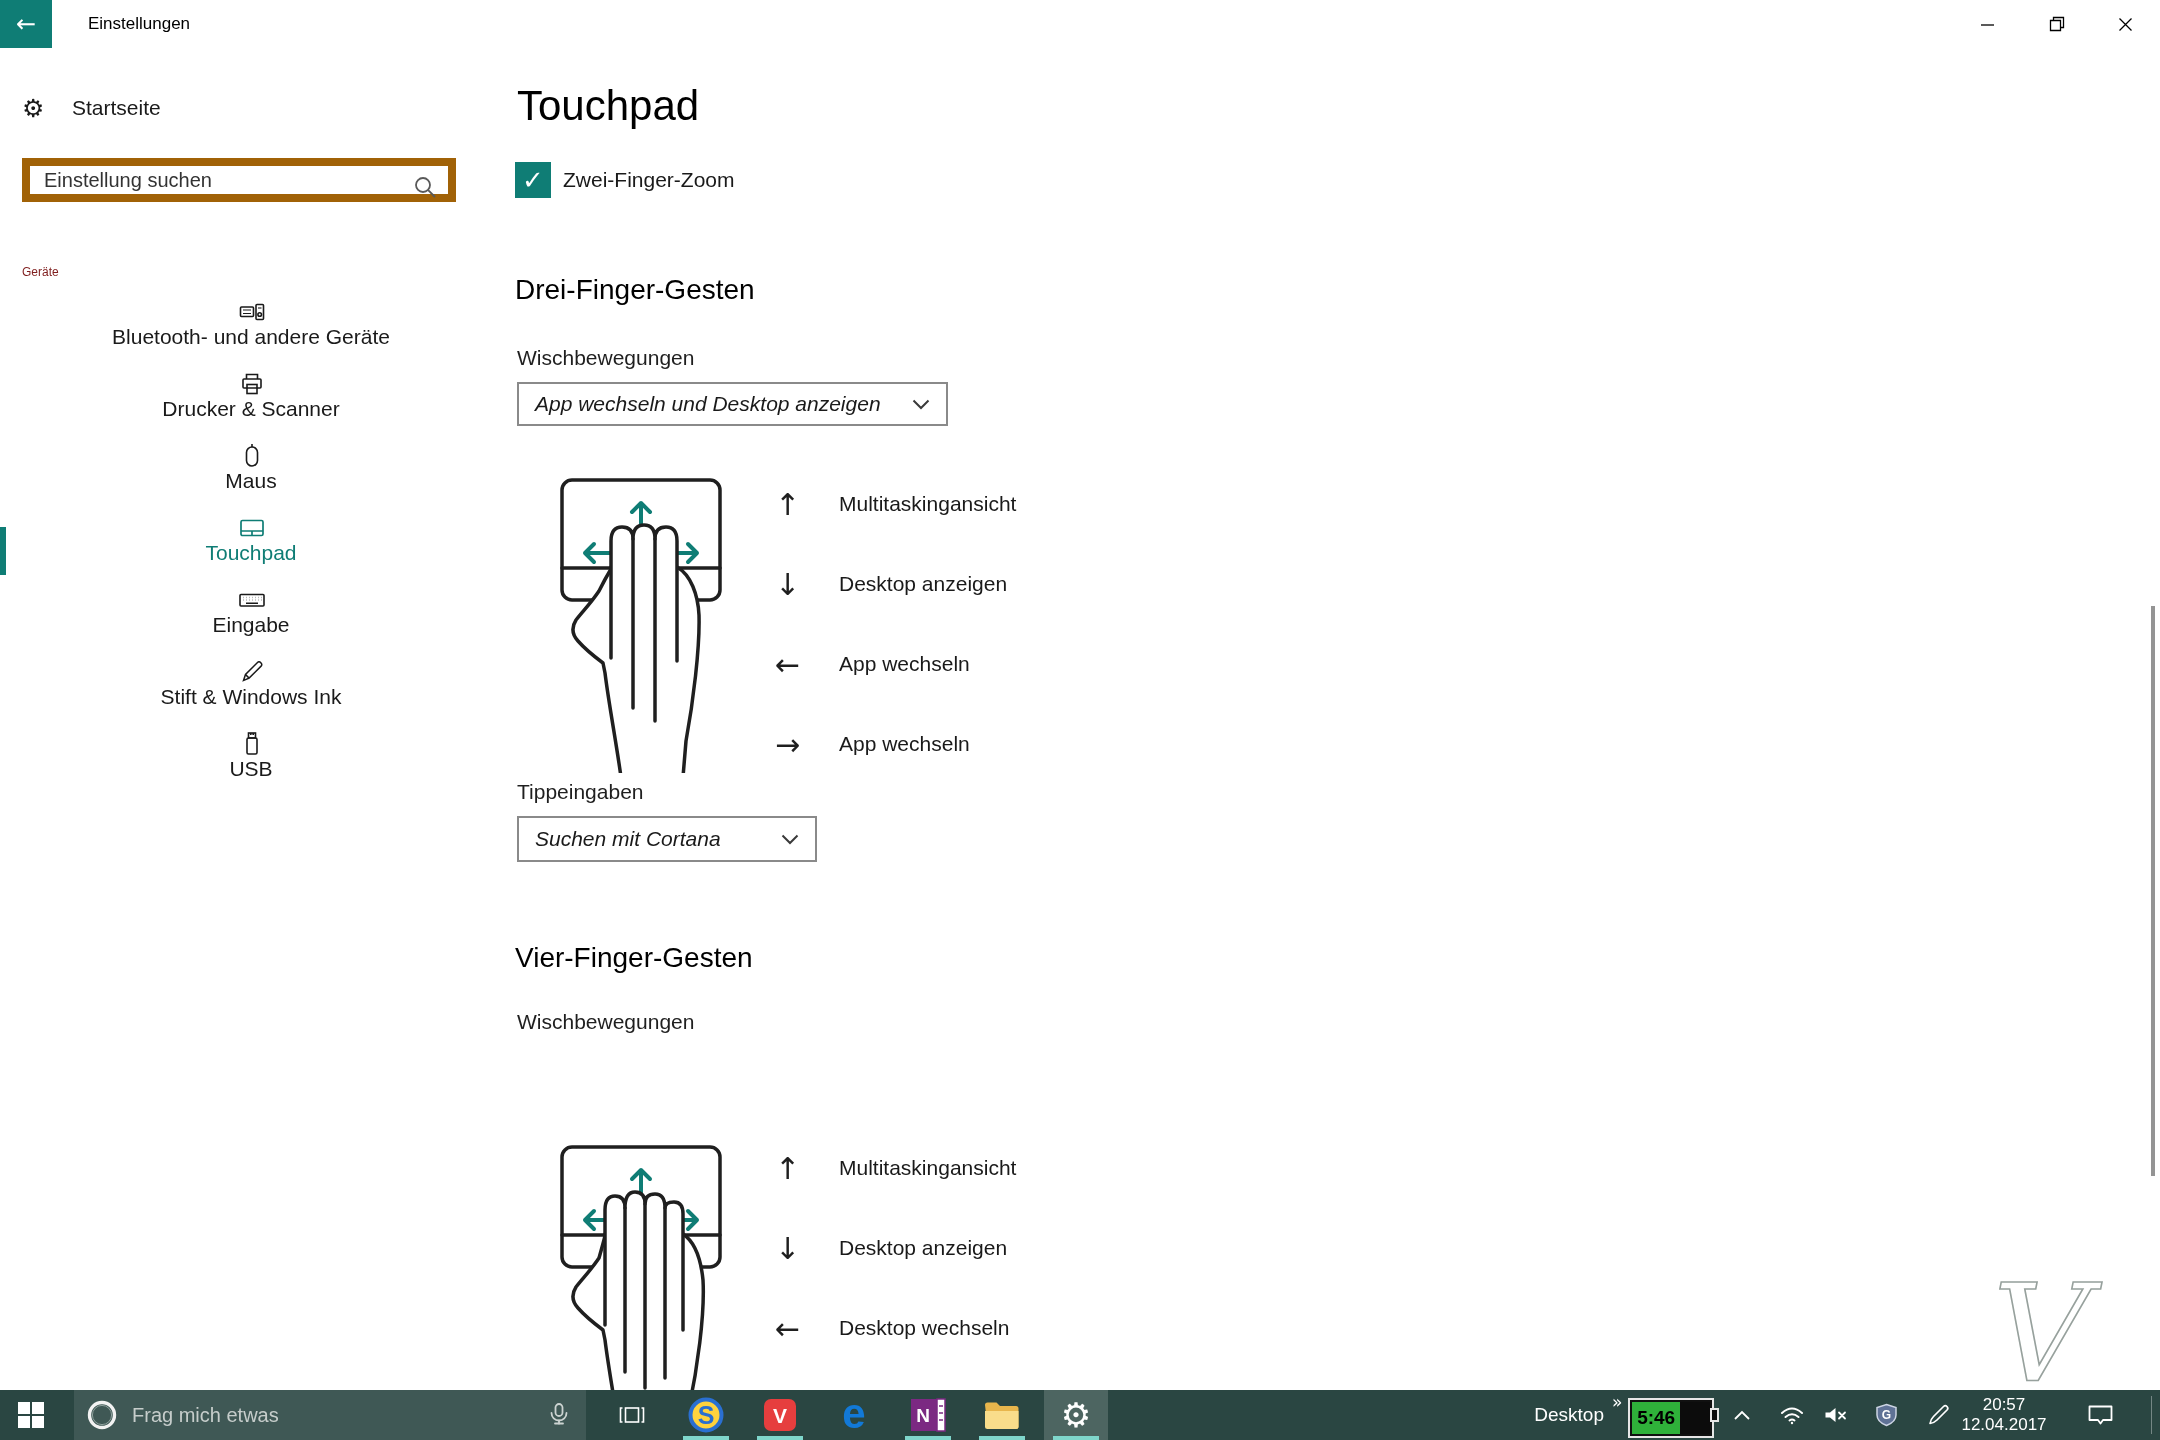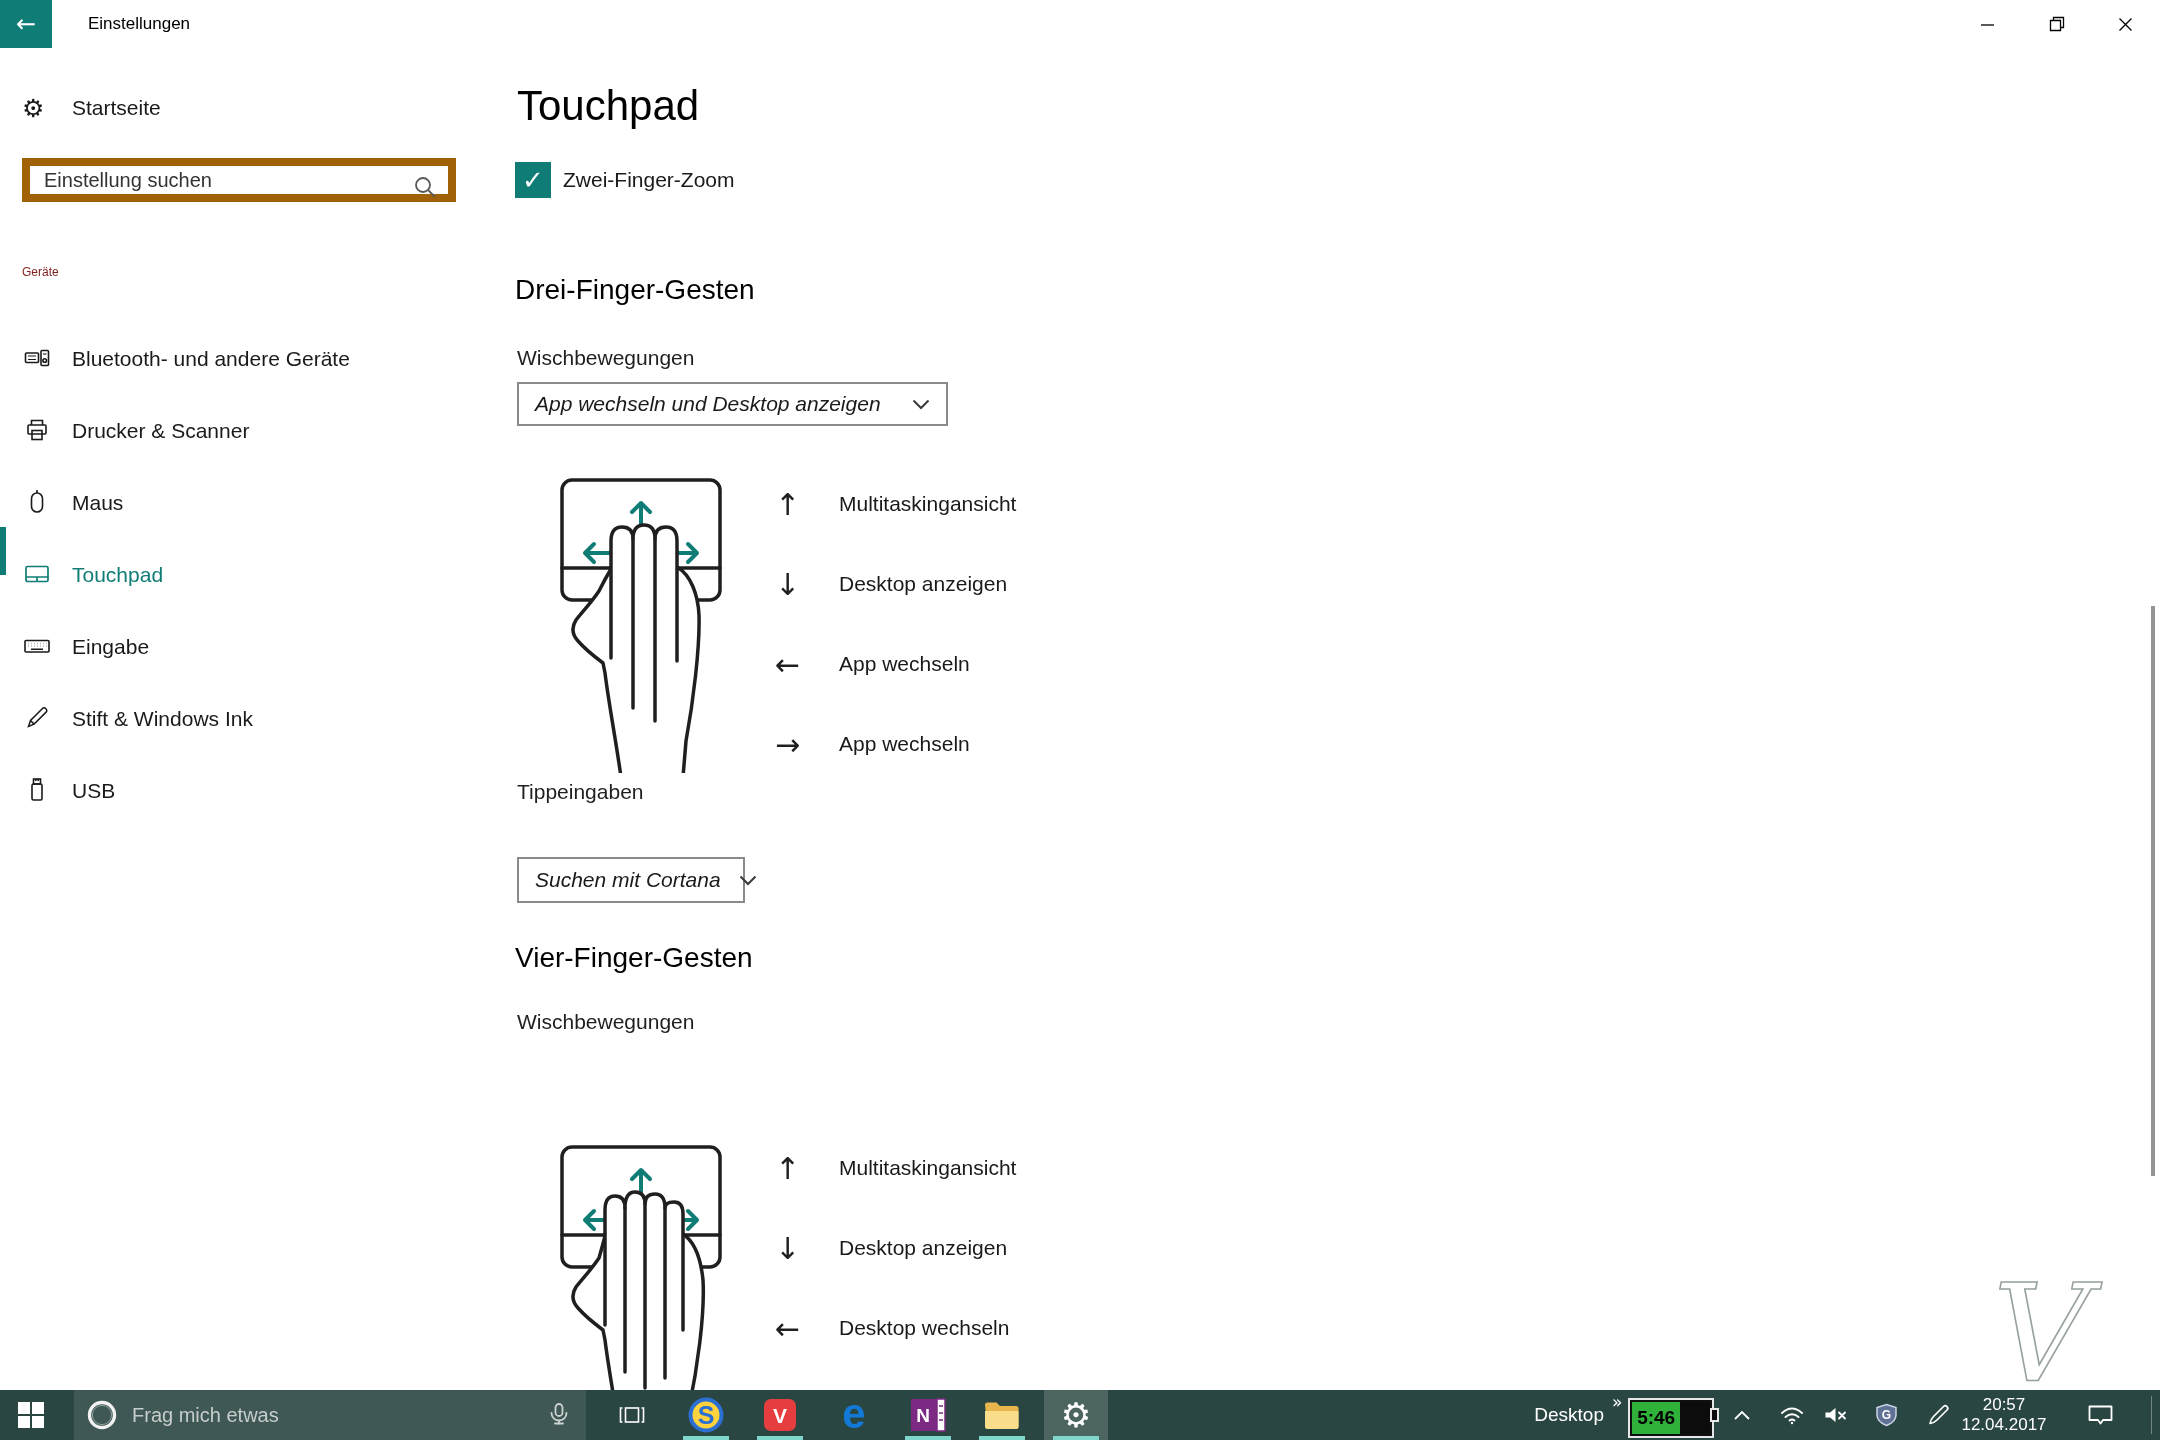--- a/index.html
+++ b/index.html
@@ -17,21 +17,21 @@
   
   .home-row { position:absolute; left:0; top:84px; width:480px; height:48px; display:flex; align-items:center; }
   .home-row .gear-glyph { margin-left:22px; font-size:25px; color:#1a1a1a; width:30px; font-family:"DejaVu Sans",sans-serif; }
   .home-row .home-label { margin-left:20px; font-size:21px; }
   .searchbox { position:absolute; left:22px; top:158px; width:434px; height:44px; border:8px solid #a16207; background:#fff; }
   .searchbox input { width:100%; height:100%; border:none; outline:none; font-size:20px; padding:0 44px 0 14px; font-family:inherit; color:#1a1a1a; background:transparent; }
   .searchbox input::placeholder { color:#333; opacity:1; }
   .searchbox .mag { position:absolute; right:8px; top:8px; }
   .side-section { position:absolute; left:22px; top:265px; font-size:12px; color:#7f1d1d; }
   .nav { position:absolute; left:0; top:299px; width:480px; }
-  .nav-item { position:relative; height:72px; display:flex; align-items:flex-end; cursor:pointer; }
+  .nav-item { position:relative; height:72px; display:flex; align-items:center; cursor:pointer;flex-direction:column; }
   .nav-item .nav-icon { margin-left:24px; width:26px; height:26px; flex:0 0 26px; }
   .nav-item .nav-label { margin-left:22px; font-size:21px; color:#1a1a1a; white-space:nowrap; }
   .nav-item.sel .nav-label { color:#0f7d75; }
   .sel-bar { position:absolute; left:0; top:12px; width:6px; height:48px; background:#0f7d75; }
 
   
   h1.page-title { position:absolute; left:517px; top:82px; font-size:42px; font-weight:300; color:#000; }
   .check-row { position:absolute; left:515px; top:162px; display:flex; align-items:center; }
   .checkbox { width:36px; height:36px; background:#0f7d75; display:flex; align-items:center; justify-content:center; cursor:pointer; }
   .checkbox .mark { color:#fff; font-size:26px; font-weight:bold; font-family:"DejaVu Sans",sans-serif; line-height:1; }
@@ -241,21 +241,21 @@
       <span class="garrow">←</span>
       <span class="glabel">App wechseln</span>
     </div>
     <div class="gesture-row">
       <span class="garrow">→</span>
       <span class="glabel">App wechseln</span>
     </div>
   </div>
 
   <div class="field-label" style="top:780px">Tippeingaben</div>
-  <div class="dropdown" style="top:857px; width:228px">
+  <div class="dropdown" style="top:816px; width:300px">
     <span class="dd-value">Suchen mit Cortana</span>
     <svg class="dd-chev" width="18" height="11">
         <path d="M1.5 1.5 L9 9 L16.5 1.5" fill="none" stroke="#3a3a3a" stroke-width="2"></path>
       </svg>
   </div>
 
   <div class="h2" style="top:942px">Vier-Finger-Gesten</div>
   <div class="field-label" style="top:1010px">Wischbewegungen</div>
 
   <svg class="illus" style="left:543px; top:1140px" width="220" height="300" viewBox="0 0 220 300">

